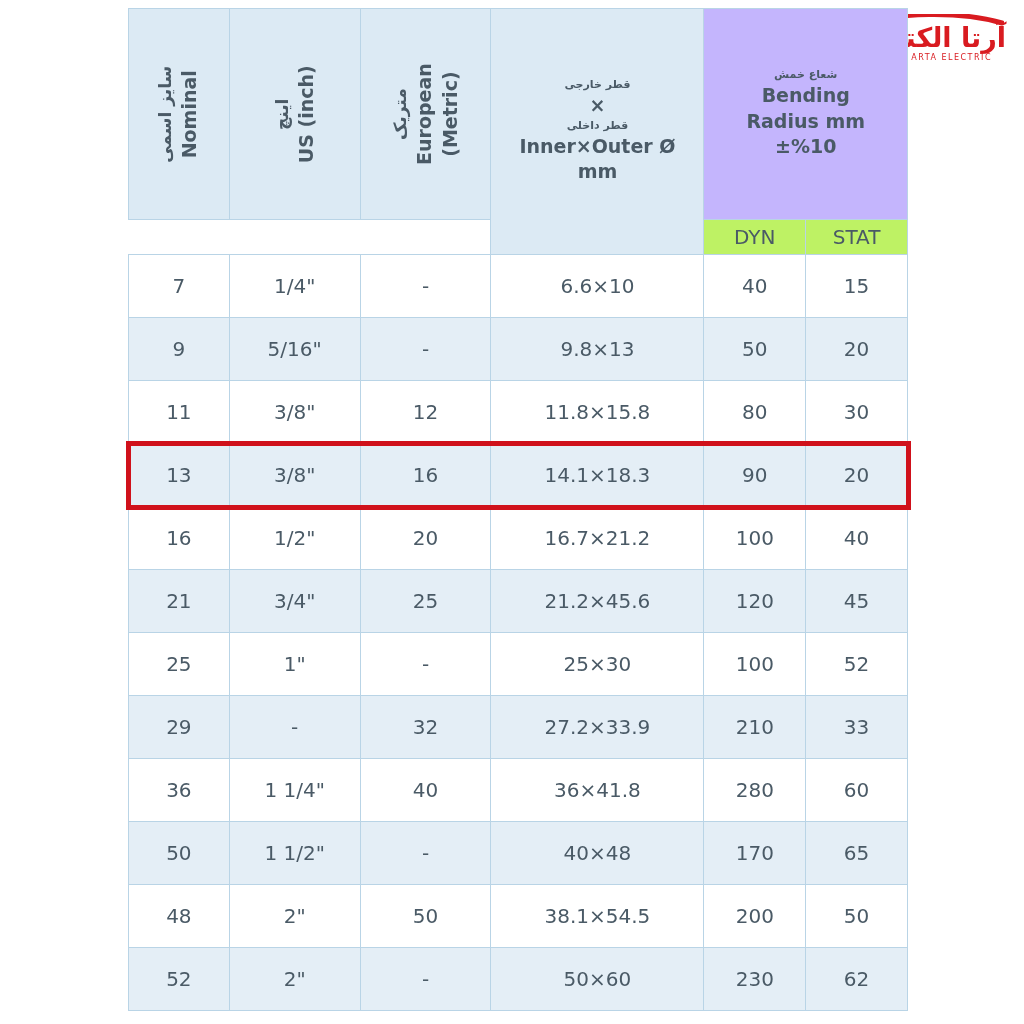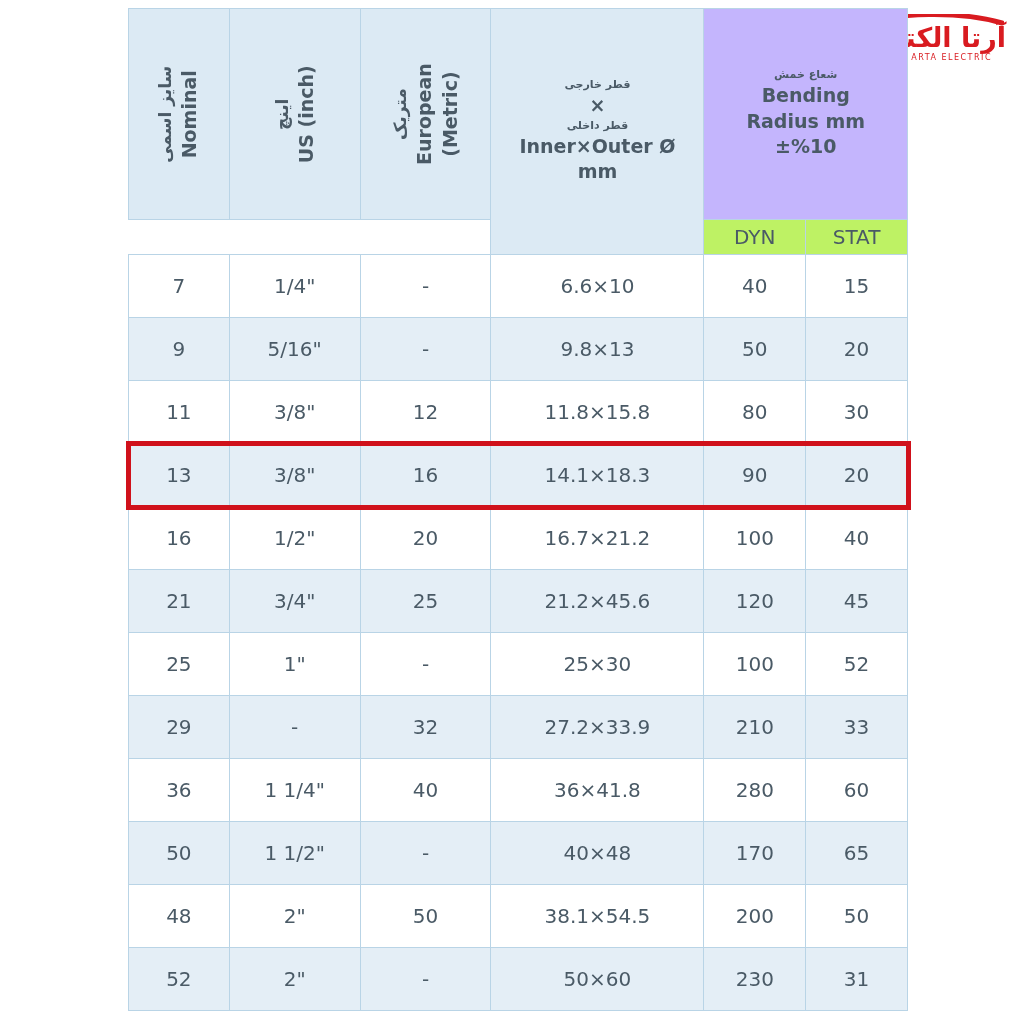--- a/index.html
+++ b/index.html
@@ -341,20 +341,20 @@
           <td>38.1×54.5</td>
           <td>200</td>
           <td>50</td>
         </tr>
         <tr class="even">
           <td>52</td>
           <td>2"</td>
           <td>-</td>
           <td>50×60</td>
           <td>230</td>
-          <td>31</td>
+          <td>62</td>
         </tr>
       </tbody>
   </table>
 
   <div class="highlight-box" style="top: 440.5px; left: 125.5px; width: 785px; height: 69px; border-color: rgb(208, 17, 27);"></div>
 
 </div>
 
 </body></html>

